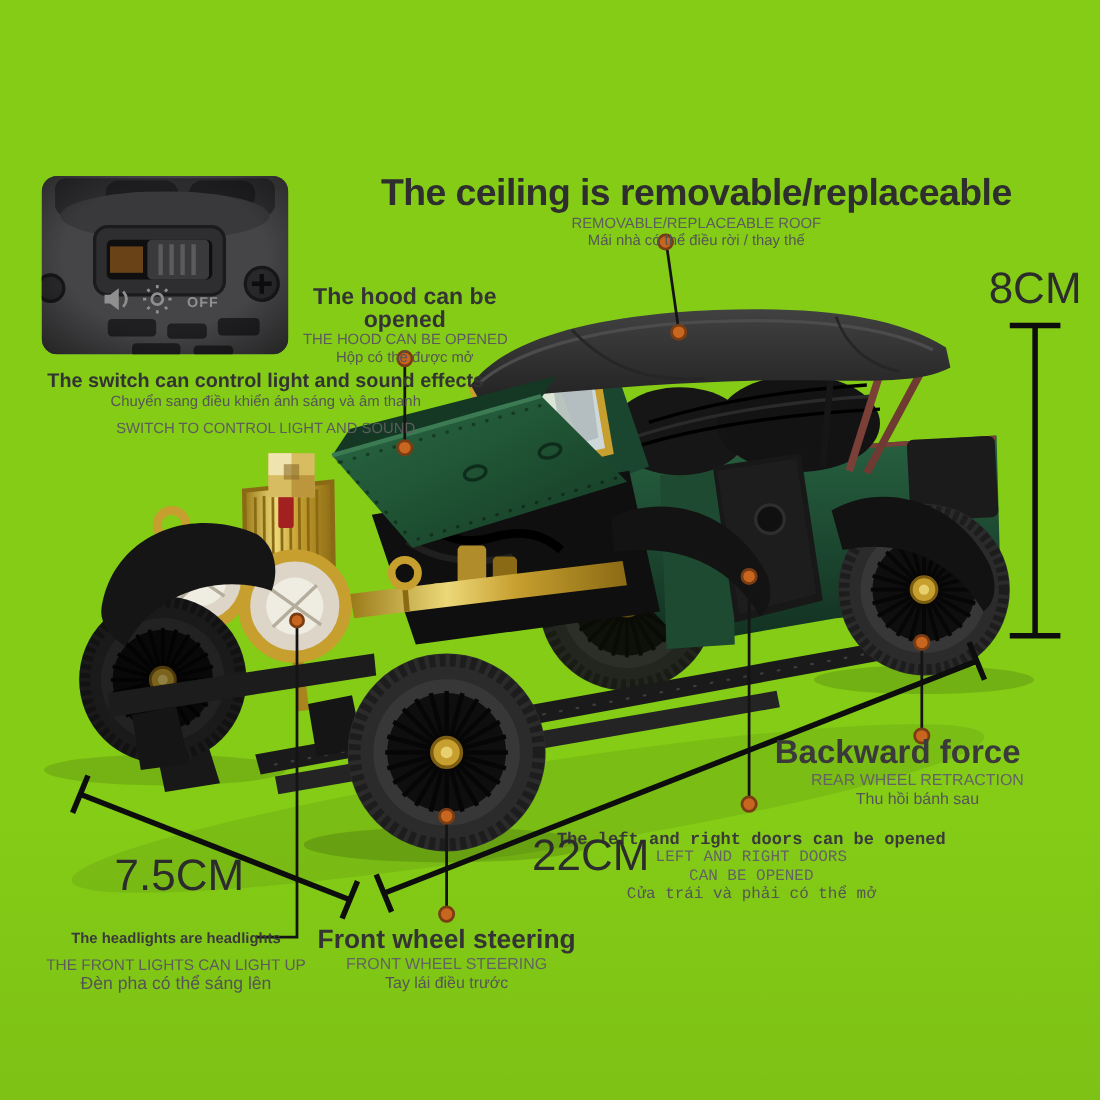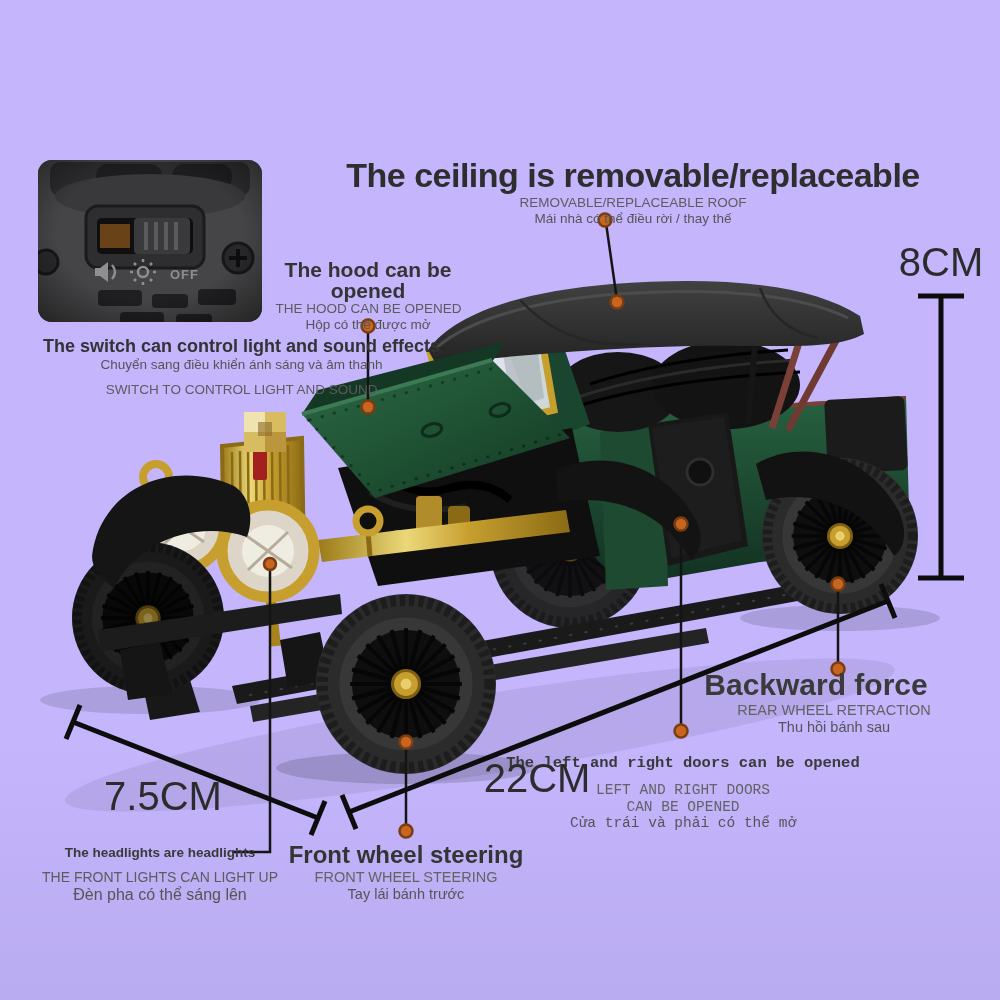--- a/index.html
+++ b/index.html
@@ -1,17 +1,17 @@
 <!DOCTYPE html>
 <html><head>
 <meta charset="utf-8">
 <style>
   html,body{margin:0;padding:0;background:#e9e9e9;}
   #stage{
-    position:relative;width:1000px;height:1000px;background:#c4b5fd;
+    position:relative;width:1000px;height:1000px;background:#84cc16;
     font-family:"Liberation Sans",sans-serif;overflow:hidden;margin:0 auto;
   }
   #stage::after{content:"";position:absolute;left:0;right:0;bottom:0;height:260px;
     background:linear-gradient(180deg,rgba(0,0,0,0) 0%,rgba(0,0,0,0.05) 100%);pointer-events:none;}
   svg.layer{position:absolute;left:0;top:0;z-index:1;}
   .txt{position:absolute;z-index:3;}
   .center{transform:translateX(-50%);text-align:center;}
   .b-xl{font-size:34px;font-weight:bold;color:#2e2e2e;letter-spacing:-0.5px;white-space:nowrap;}
   .b-lg{font-size:30px;font-weight:bold;color:#3a3a3a;white-space:nowrap;}
   .b-md{font-size:24px;font-weight:bold;color:#343434;white-space:nowrap;}
@@ -350,33 +350,33 @@
 <div class="txt center dim" style="left:941px;top:240px;">8CM</div>
 
 <div class="txt center" style="left:816px;top:668px;">
   <div class="b-lg">Backward force</div>
   <div class="sub2" style="margin-left:36px;">REAR WHEEL RETRACTION</div>
   <div class="sub2 vi" style="margin-left:36px;">Thu hồi bánh sau</div>
 </div>
 
 <div class="txt center" style="left:683px;top:754px;font-family:Liberation Mono, monospace;">
   <div class="b-xs">The left and right doors can be opened</div>
-  <div class="sub2" style="margin-top:10px;">LEFT AND RIGHT DOORS</div>
+  <div class="sub2" style="margin-top:0;">LEFT AND RIGHT DOORS</div>
   <div class="sub2">CAN BE OPENED</div>
   <div class="sub2 vi">Cửa trái và phải có thể mở</div>
 </div>
 
 <div class="txt center dim" style="left:537px;top:756px;">22CM</div>
 
 <div class="txt center dim" style="left:163px;top:774px;">7.5CM</div>
 
 <div class="txt center" style="left:406px;top:841px;">
   <div class="b-md">Front wheel steering</div>
   <div class="sub2">FRONT WHEEL STEERING</div>
-  <div class="sub2 vi">Tay lái bánh trước</div>
+  <div class="sub2 vi">Tay lái điều trước</div>
 </div>
 
 <div class="txt center" style="left:160px;top:845px;">
   <div class="b-xxs">The headlights are headlights</div>
   <div class="sub" style="margin-top:9px;font-size:14px;">THE FRONT LIGHTS CAN LIGHT UP</div>
   <div class="sub vi" style="font-size:16px;">Đèn pha có thể sáng lên</div>
 </div>
 
 </div>
 

